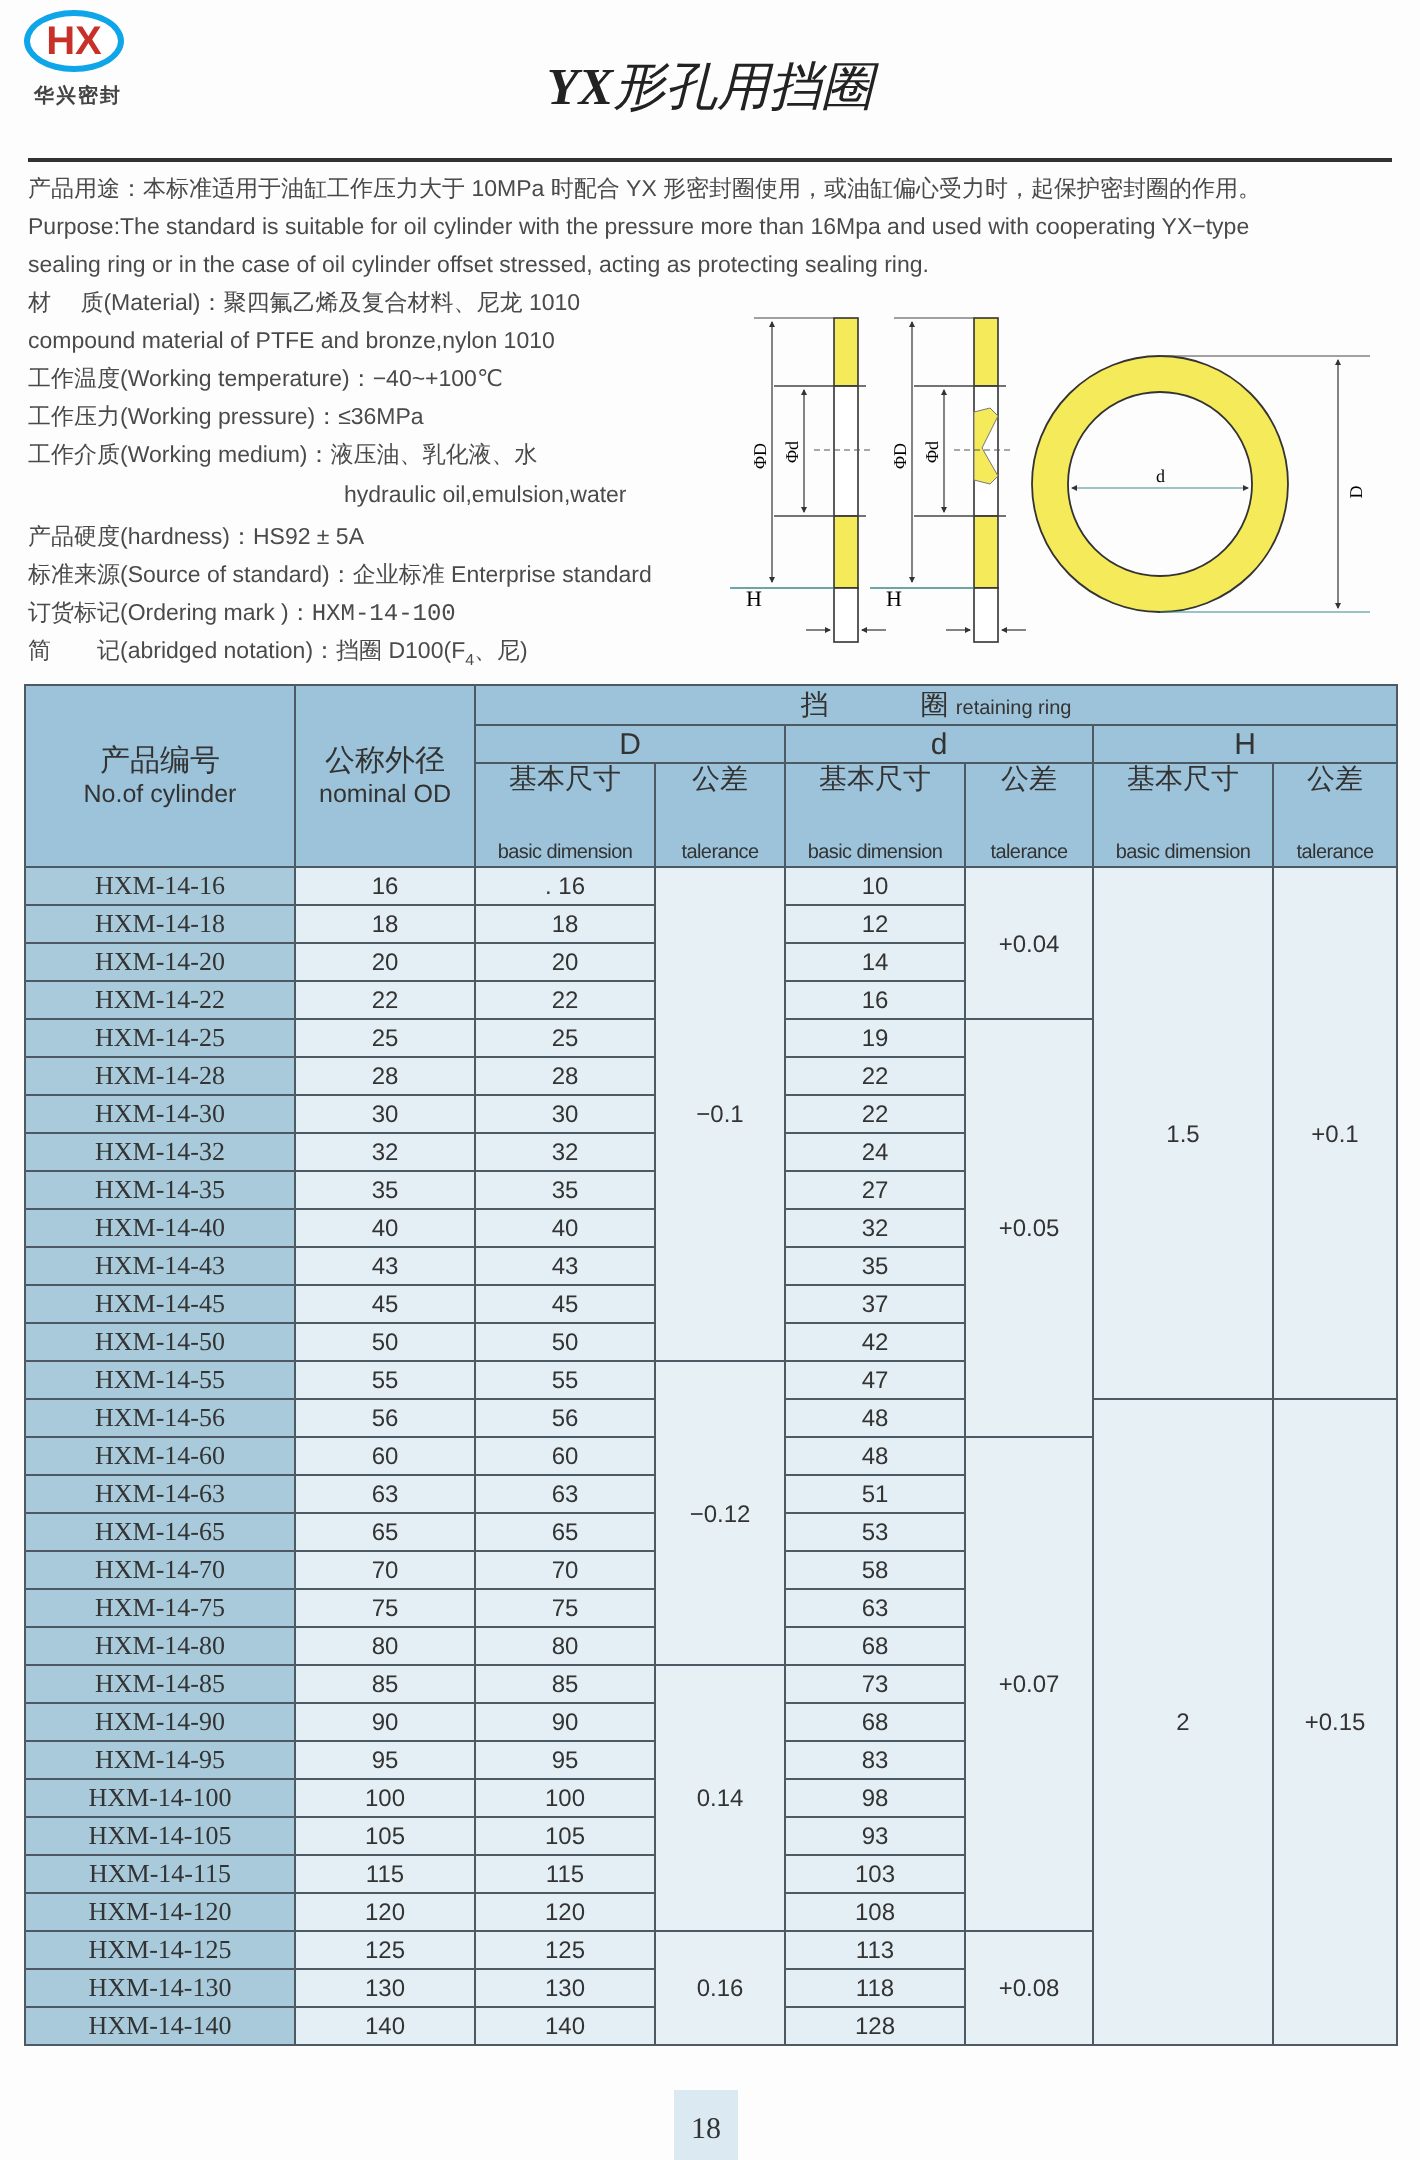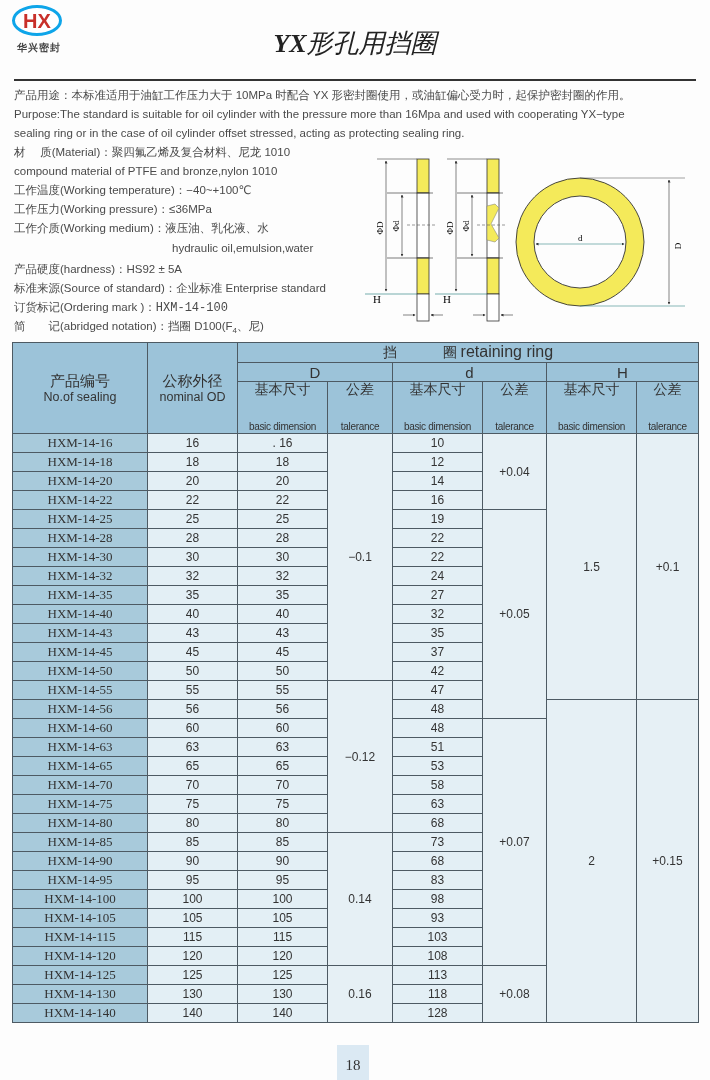--- a/index.html
+++ b/index.html
@@ -137,27 +137,27 @@
       <col style="width:65px">
     <col style="width:90px">
       <col style="width:64px">
       <col style="width:90px">
       <col style="width:62px">
   </colgroup>
   <thead>
     <tr class="h-top">
       <th rowspan="3" class="h-main">
           <span class="zh">产品编号</span>
-          <span class="en">No.of sealing</span>
+          <span class="en">No.of cylinder</span>
         </th>
       <th rowspan="3" class="h-main">
           <span class="zh">公称外径</span>
           <span class="en">nominal OD</span>
         </th>
-      <th colspan="6"><span style="font-size:14px">挡</span><span style="display:inline-block;width:46px"></span><span style="font-size:14px">圈</span> <span style="font-size:16px">retaining ring</span></th>
+      <th colspan="6"><span style="font-size:14px">挡</span><span style="display:inline-block;width:46px"></span><span style="font-size:14px">圈</span> <span style="font-size:10px">retaining ring</span></th>
     </tr>
     <tr class="h-mid">
       <th colspan="2">D</th>
       <th colspan="2">d</th>
       <th colspan="2">H</th>
     </tr>
     <tr class="h-bot" id="subhead-row">
         <th>
           <span class="zh">基本尺寸</span>
           <span class="en">basic dimension</span>

